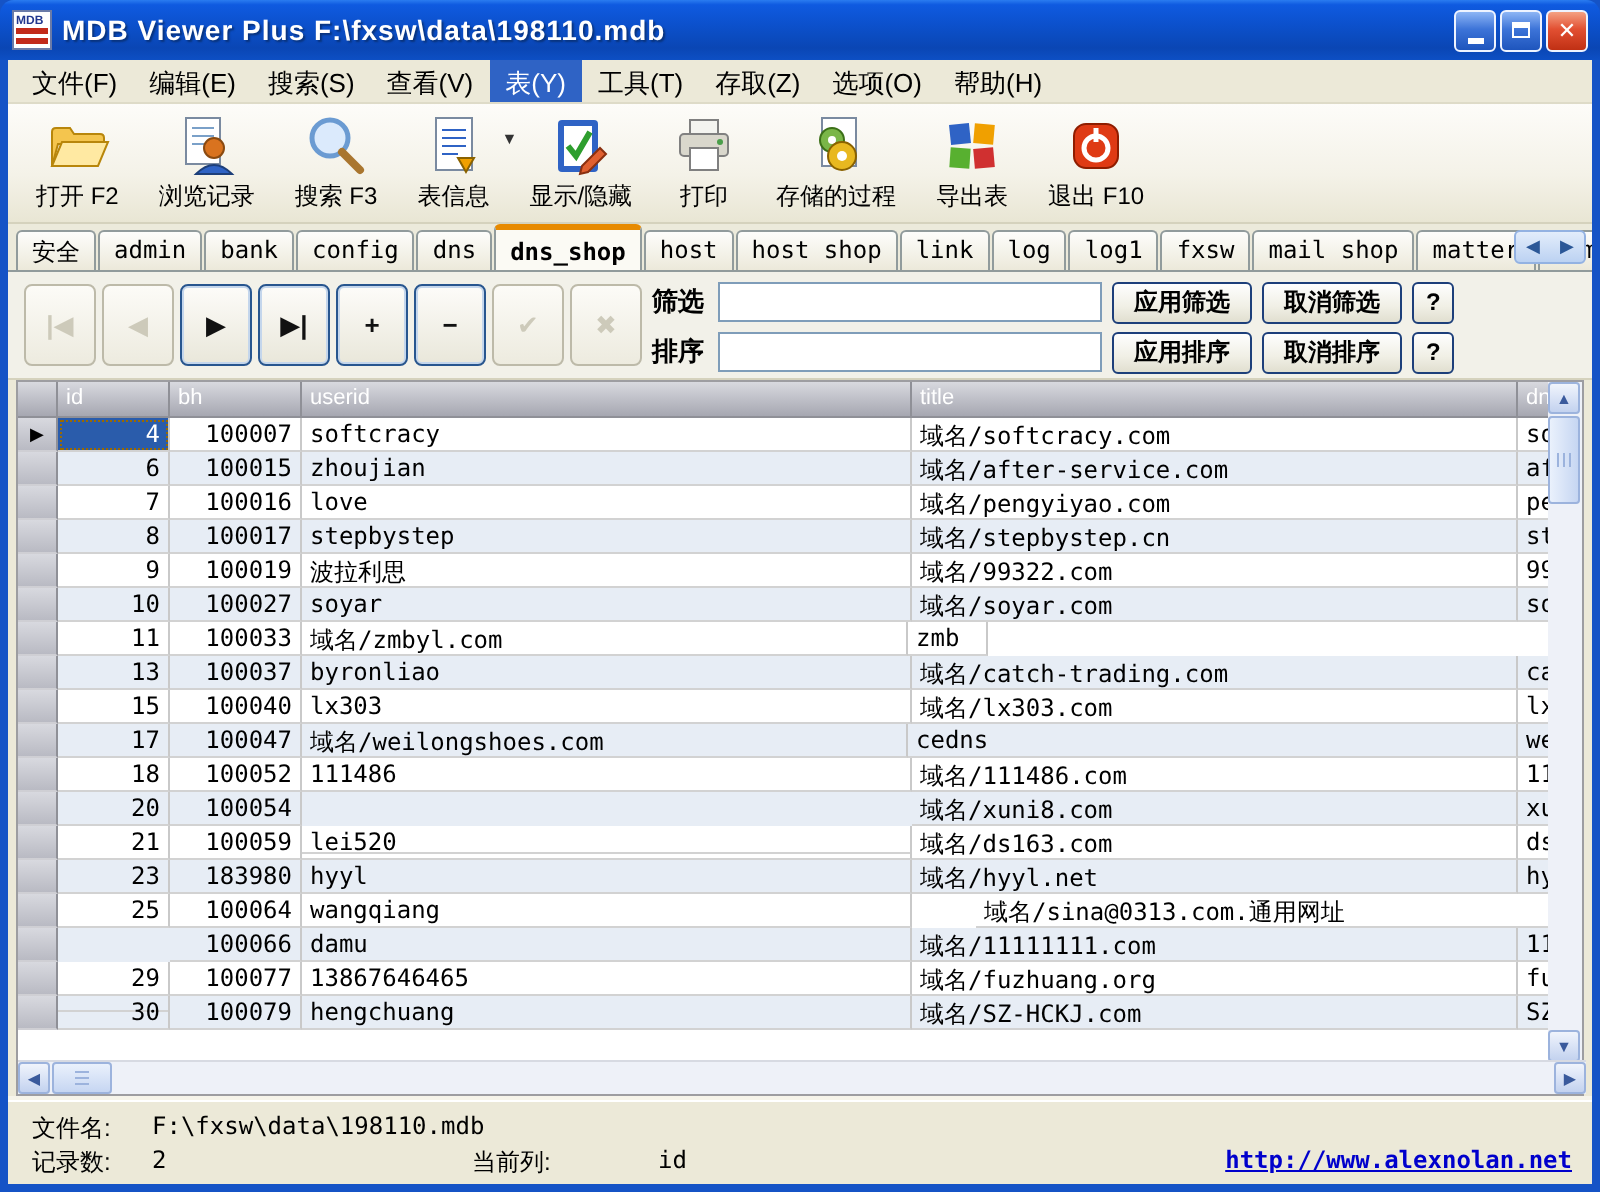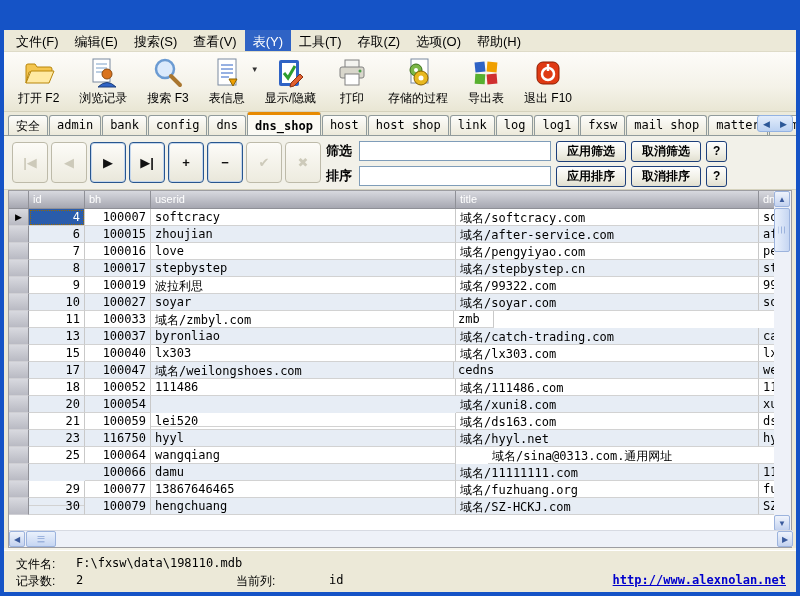--- a/index.html
+++ b/index.html
@@ -71,20 +71,40 @@
   .statusbar{position:absolute;left:0;top:520px;width:792px;height:42px;background:#ece9d8;border-top:1px solid #fff;box-shadow:0 -2px 0 #f6f4ea;font-size:12px;}
   .st{position:absolute;white-space:nowrap;color:#000;font-family:"DejaVu Sans Mono","DejaVu Sans",monospace;}
   .stl{font-family:"Liberation Sans","DejaVu Sans",sans-serif;}
   .weblink{position:absolute;right:10px;top:22px;color:#0000cc;font-weight:bold;text-decoration:underline;font-size:12px;font-family:"DejaVu Sans Mono",monospace;}
 </style>
 </head>
 <body>
 
 <div id="win">
 
+  <div class="titlebar">
+    <svg class="appicon" viewBox="0 0 20 20">
+      <rect x="0.5" y="0.5" width="19" height="19" fill="#ffffff" stroke="#6a7ba8"></rect>
+      <text x="2" y="7" font-size="6" font-weight="bold" fill="#22388f" font-family="sans-serif">MDB</text>
+      <rect x="2" y="9" width="16" height="3" fill="#c22a1a"></rect>
+      <rect x="2" y="14" width="16" height="3" fill="#c22a1a"></rect>
+    </svg>
+    <div class="apptitle">MDB Viewer Plus F:\fxsw\data\198110.mdb</div>
+    <div class="winbtns">
+      <div class="wbtn bl">
+          <span class="glyph-min"></span>
+        </div>
+      <div class="wbtn bl">
+          <span class="glyph-max"></span>
+        </div>
+      <div class="wbtn rd">
+          <span>✕</span>
+        </div>
+    </div>
+  </div>
 
   <div class="client">
     <div class="menubar">
         <div class="mi">文件(F)</div>
         <div class="mi">编辑(E)</div>
         <div class="mi">搜索(S)</div>
         <div class="mi">查看(V)</div>
         <div class="mi act">表(Y)</div>
         <div class="mi">工具(T)</div>
         <div class="mi">存取(Z)</div>
@@ -352,21 +372,21 @@
               <div class="gsel" style="width: 20px;"></div>
               <div class="gc num" style="width: 56px;">21</div>
               <div class="gc num" style="width: 66px;">100059</div>
               <div class="gc" style="width: 305px;">lei520</div>
               <div class="gc" style="width: 303px;">域名/ds163.com</div>
               <div class="gc" style="width: 40px;">ds1</div>
             </div>
             <div class="gr alt">
               <div class="gsel" style="width: 20px;"></div>
               <div class="gc num" style="width: 56px;">23</div>
-              <div class="gc num" style="width: 66px;">116750</div>
+              <div class="gc num" style="width: 66px;">183980</div>
               <div class="gc" style="width: 305px;">hyyl</div>
               <div class="gc" style="width: 303px;">域名/hyyl.net</div>
               <div class="gc" style="width: 40px;">hyy</div>
             </div>
             <div class="gr">
               <div class="gsel" style="width: 20px;"></div>
               <div class="gc num" style="width: 56px;">25</div>
               <div class="gc num" style="width: 66px;">100064</div>
               <div class="gc" style="width: 305px;">wangqiang</div>
               <div class="gc" style="width: 303px; margin-left: 32px;">域名/sina@0313.com.通用网址</div>

